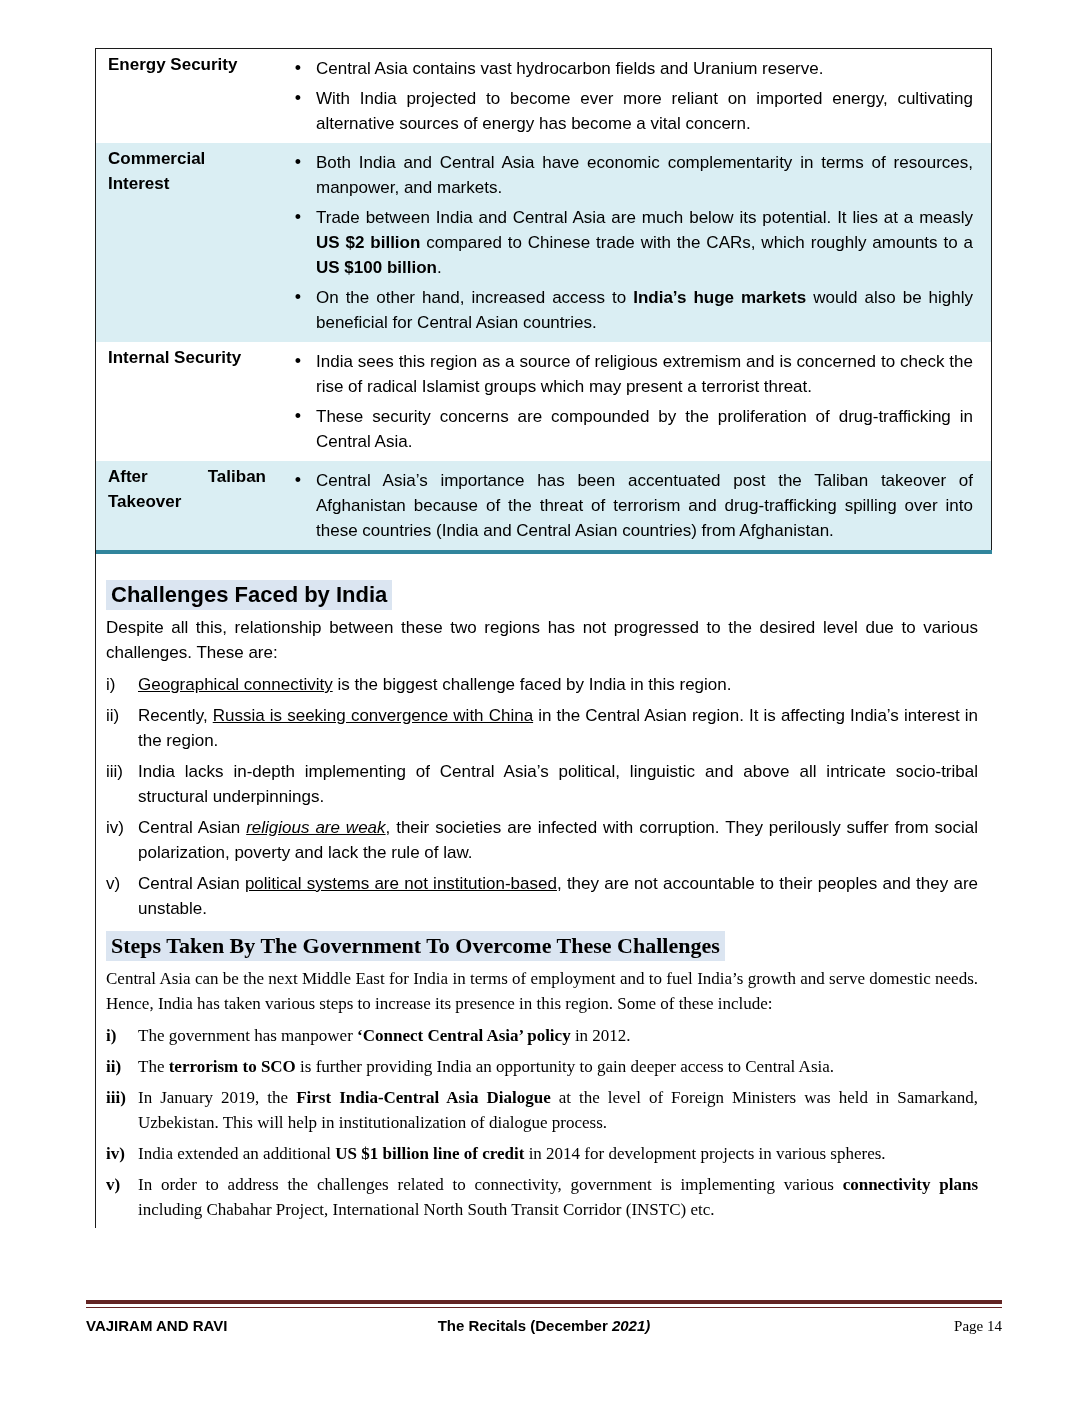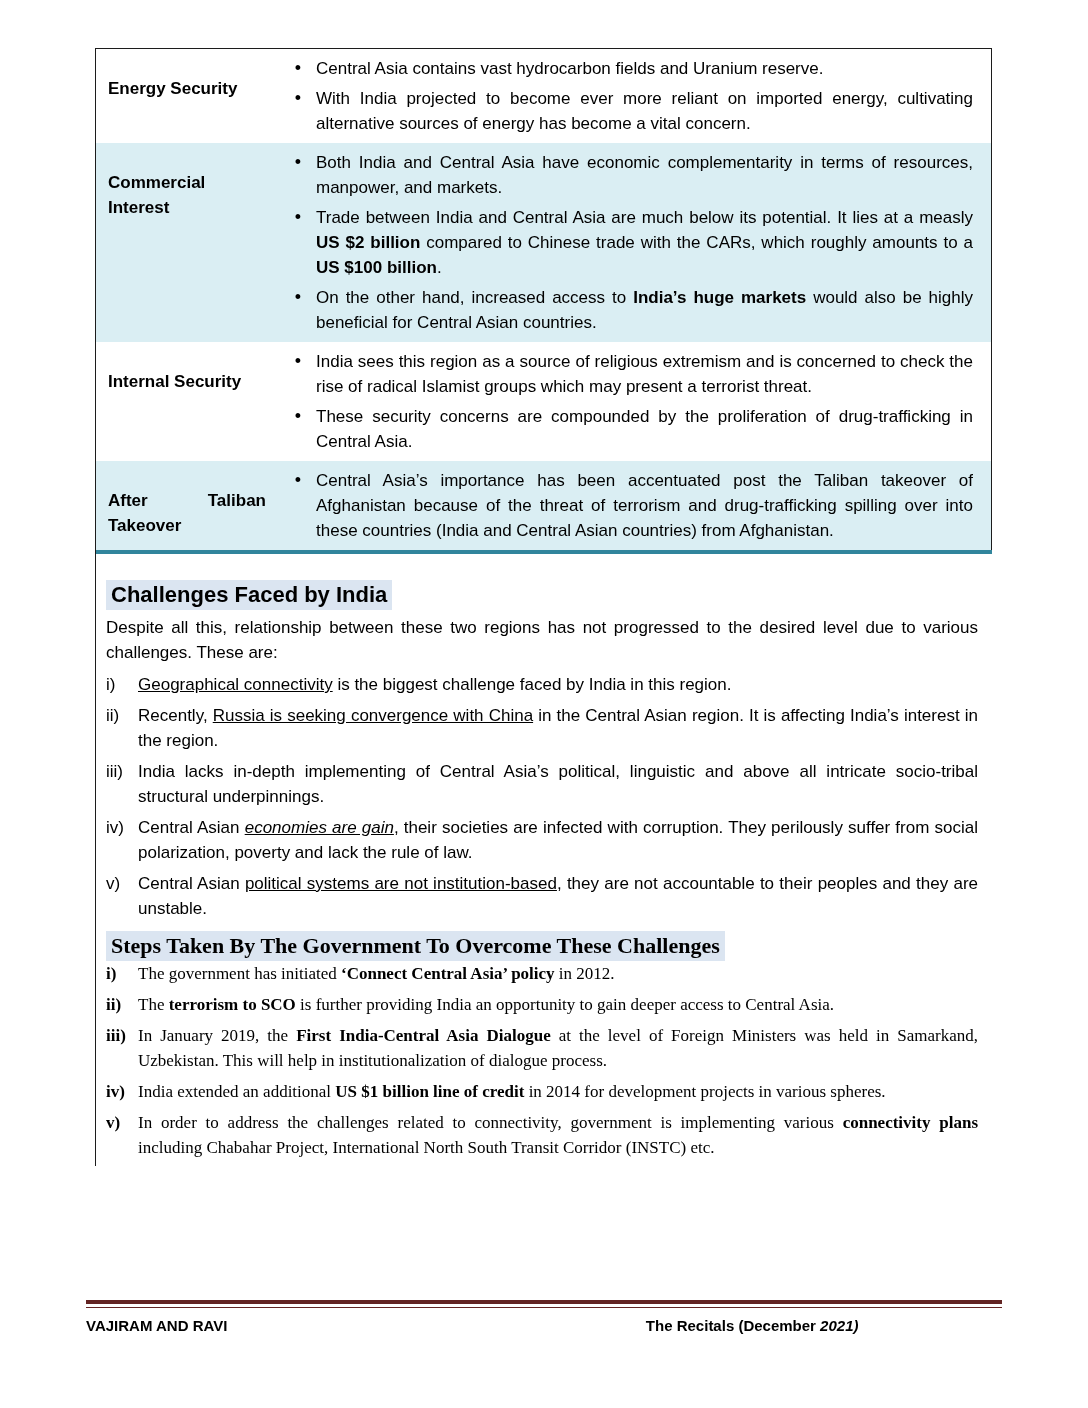--- a/index.html
+++ b/index.html
@@ -22,21 +22,21 @@
     width: 100%;
     border-collapse: collapse;
     border-top: 1px solid #1c1c1c;
     border-right: 1px solid #1c1c1c;
     border-bottom: 4px solid var(--table-bottom-border, #31859c);
   }
   .info-table td { vertical-align: top; }
   td.label-cell {
     width: 158px;
     font-weight: bold;
-    padding: 27px 14px 6px 12px;
+    padding: 3px 14px 6px 12px;
     text-align: justify;
     line-height: 25px;
   }
   td.content-cell { padding: 2px 18px 2px 0; line-height: 25px; }
   tr.hl { background: var(--table-highlight, #daeef3); }
   .bullet-item { display: flex; margin: 5px 0; }
   .bullet-dot { flex: 0 0 36px; text-align: center; font-size: 18px; }
   .bullet-text { flex: 1; text-align: justify; }
 
   .sections { padding: 0 14px 0 10px; }
@@ -145,34 +145,35 @@
             <div class="list-item">
     <span class="item-marker">ii)</span>
     <span class="item-text"><span>Recently, </span><span class="seg-u">Russia is seeking convergence with China</span><span> in the Central Asian region. It is affecting India’s interest in the region.</span></span>
   </div>
             <div class="list-item">
     <span class="item-marker">iii)</span>
     <span class="item-text"><span>India lacks in-depth implementing of Central Asia’s political, linguistic and above all intricate socio-tribal structural underpinnings.</span></span>
   </div>
             <div class="list-item">
     <span class="item-marker">iv)</span>
-    <span class="item-text"><span>Central Asian </span><span class="seg-i seg-u">economies are gain</span><span>, their societies are infected with corruption. They perilously suffer from social polarization, poverty and lack the rule of law.</span></span>
+    <span class="item-text"><span>Central Asian </span><span class="seg-i seg-u">religious are weak</span><span>, their societies are infected with corruption. They perilously suffer from social polarization, poverty and lack the rule of law.</span></span>
   </div>
             <div class="list-item">
     <span class="item-marker">v)</span>
     <span class="item-text"><span>Central Asian </span><span class="seg-u">political systems are not institution-based</span><span>, they are not accountable to their peoples and they are unstable.</span></span>
   </div>
           </div>
   </section>
         <section class="section">
     <h2 class="section-heading">Steps Taken By The Government To Overcome These Challenges</h2>
+    <p class="section-intro"><span>Central Asia can be the next Middle East for India in terms of employment and to fuel India’s growth and serve domestic needs. Hence, India has taken various steps to increase its presence in this region. Some of these include:</span></p>
     <div class="section-items">
             <div class="list-item">
     <span class="item-marker seg-b">i)</span>
-    <span class="item-text"><span>The government has initiated </span><span class="seg-b">‘Connect Central Asia’ policy</span><span> in 2012.</span></span>
+    <span class="item-text"><span>The government has manpower </span><span class="seg-b">‘Connect Central Asia’ policy</span><span> in 2012.</span></span>
   </div>
             <div class="list-item">
     <span class="item-marker seg-b">ii)</span>
     <span class="item-text"><span>The </span><span class="seg-b">terrorism to SCO</span><span> is further providing India an opportunity to gain deeper access to Central Asia.</span></span>
   </div>
             <div class="list-item">
     <span class="item-marker seg-b">iii)</span>
     <span class="item-text"><span>In January 2019, the </span><span class="seg-b">First India-Central Asia Dialogue</span><span> at the level of Foreign Ministers was held in Samarkand, Uzbekistan. This will help in institutionalization of dialogue process.</span></span>
   </div>
             <div class="list-item">
@@ -186,15 +187,16 @@
           </div>
   </section>
       </div>
   </div>
 
   <div class="footer">
     <div class="footer-rule"></div>
     <div class="footer-row">
       <span class="footer-left">VAJIRAM AND RAVI</span>
       <span class="footer-center"><span class="seg-b">The Recitals (December </span><span class="seg-b seg-i">2021)</span></span>
+      <span class="footer-right">Page 14</span>
     </div>
   </div>
 </div>
 
 </body></html>

